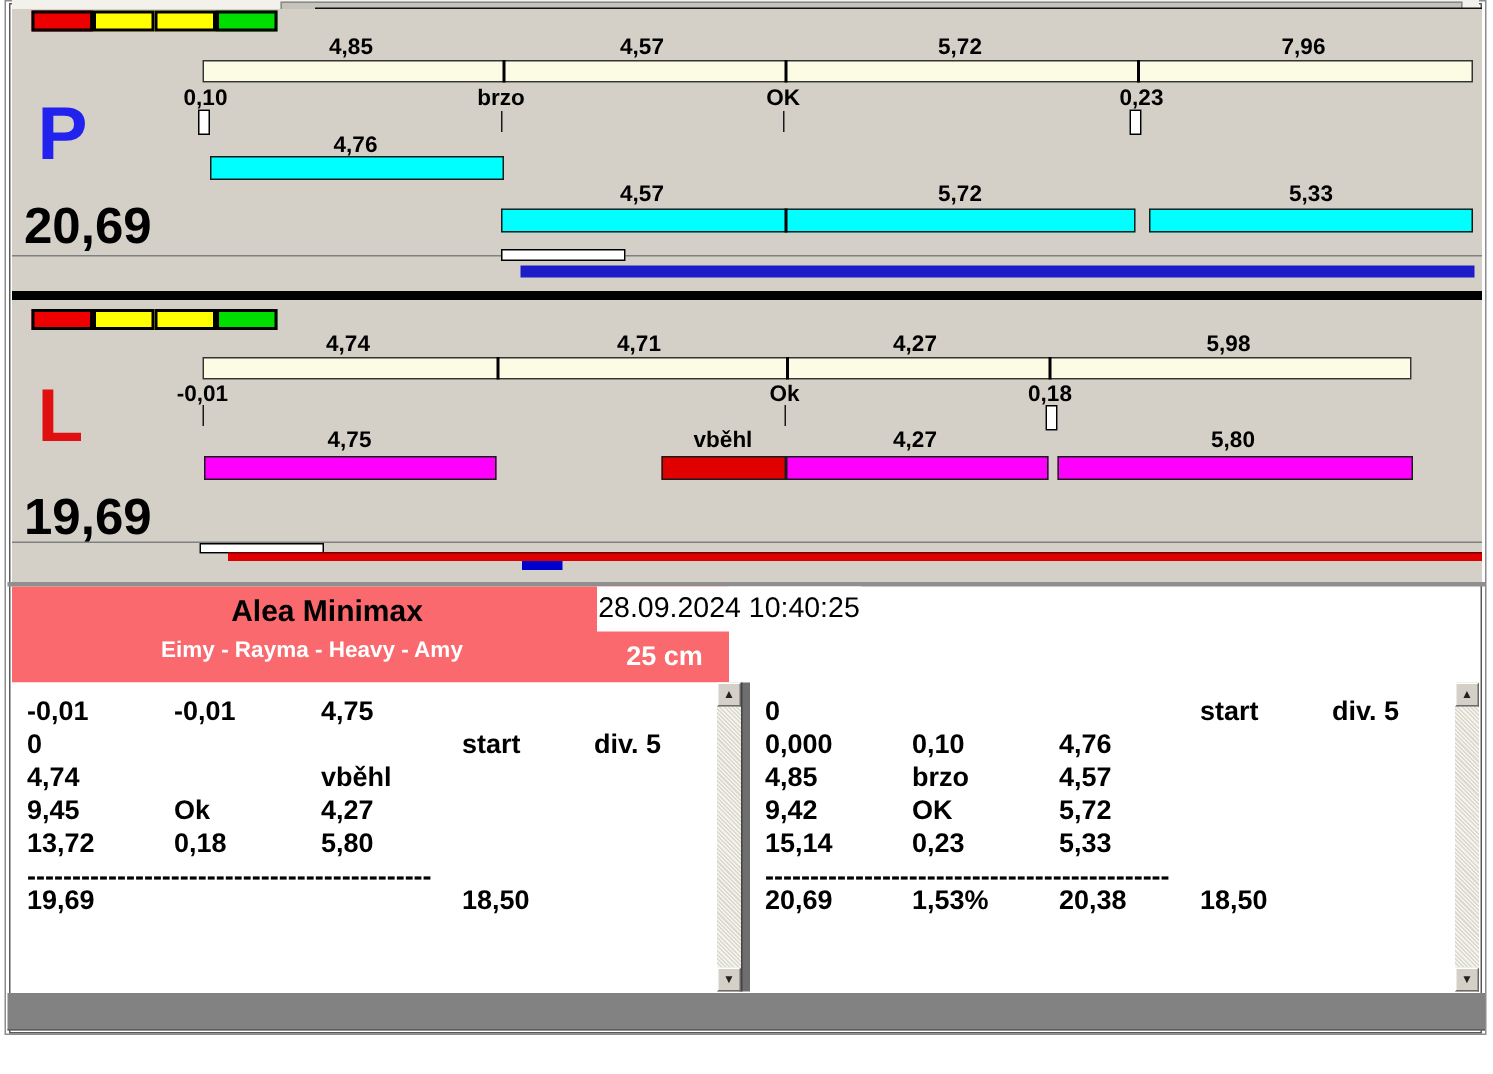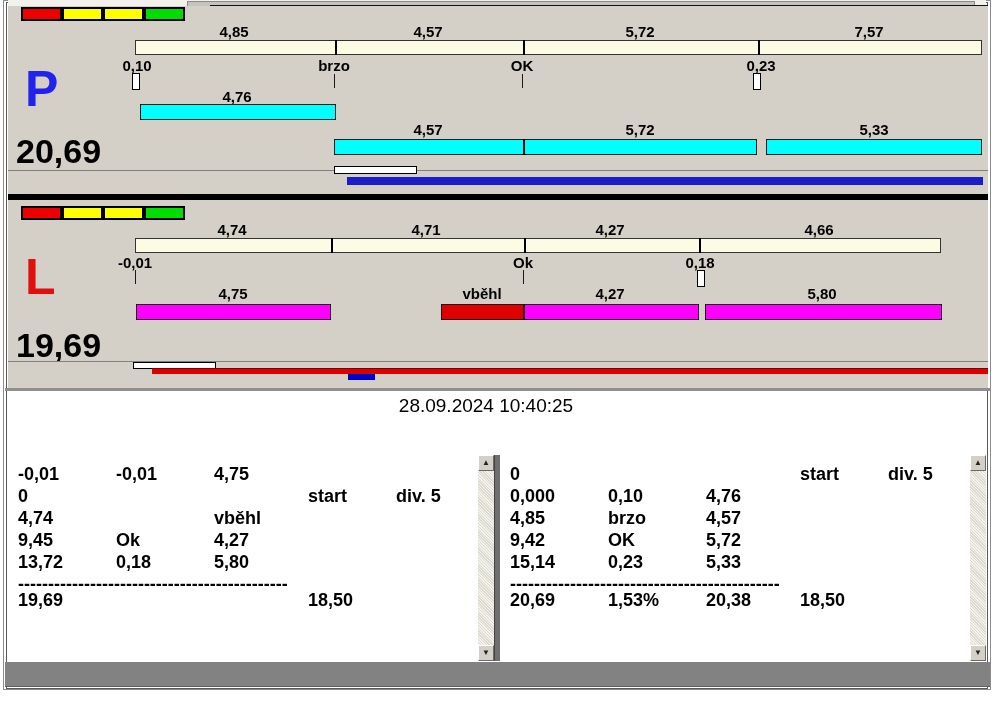--- a/index.html
+++ b/index.html
@@ -87,21 +87,21 @@
       <div class="sq yellow" style="left:97px;top:1px;"></div>
       <div class="sq green" style="left:138px;top:1px;"></div>
     </div>
 
     <div class="lane-letter p" style="left:17px;top:58px;">P</div>
     <div class="lane-total" style="left:8px;top:128px;">20,69</div>
 
     <div class="blabel" style="left:226px;top:18px;">4,85</div>
     <div class="blabel" style="left:420px;top:18px;">4,57</div>
     <div class="blabel" style="left:632px;top:18px;">5,72</div>
-    <div class="blabel" style="left:861px;top:18px;">7,57</div>
+    <div class="blabel" style="left:861px;top:18px;">7,96</div>
 
     <div class="bar cream" style="left:127px;top:34px;width:847px;height:15px;">
       <div class="bardiv" style="left:199px;"></div>
       <div class="bardiv" style="left:387px;"></div>
       <div class="bardiv" style="left:622px;"></div>
     </div>
 
     <div class="blabel" style="left:129px;top:52px;">0,10</div>
     <div class="blabel" style="left:326px;top:52px;">brzo</div>
     <div class="blabel" style="left:514px;top:52px;">OK</div>
@@ -136,21 +136,21 @@
       <div class="sq yellow" style="left:97px;top:6px;"></div>
       <div class="sq green" style="left:138px;top:6px;"></div>
     </div>
 
     <div class="lane-letter l" style="left:17px;top:52px;">L</div>
     <div class="lane-total" style="left:8px;top:128px;">19,69</div>
 
     <div class="blabel" style="left:224px;top:22px;">4,74</div>
     <div class="blabel" style="left:418px;top:22px;">4,71</div>
     <div class="blabel" style="left:602px;top:22px;">4,27</div>
-    <div class="blabel" style="left:811px;top:22px;">4,66</div>
+    <div class="blabel" style="left:811px;top:22px;">5,98</div>
 
     <div class="bar cream" style="left:127px;top:38px;width:806px;height:15px;">
       <div class="bardiv" style="left:195px;"></div>
       <div class="bardiv" style="left:388px;"></div>
       <div class="bardiv" style="left:563px;"></div>
     </div>
 
     <div class="blabel" style="left:127px;top:55px;">-0,01</div>
     <div class="blabel" style="left:515px;top:55px;">Ok</div>
     <div class="blabel" style="left:692px;top:55px;">0,18</div>
@@ -168,20 +168,24 @@
     <div class="bar magenta" style="left:697px;top:104px;width:237px;height:16px;"></div>
 
     <div class="hairline" style="left:0;top:161px;width:980px;"></div>
     <div class="whitebar" style="left:125px;top:162px;width:83px;height:7px;"></div>
     <div class="redline" style="left:144px;top:168px;width:836px;height:6px;"></div>
     <div class="bluesmall" style="left:340px;top:174px;width:27px;height:6px;"></div>
   </div>
 
   <div class="abs preheader-line"></div>
 
+  <div class="teamhdr left">
+    <div class="teamname" style="left:210px;top:7px;">Alea Minimax</div>
+    <div class="teamdogs" style="left:200px;top:35px;">Eimy - Rayma - Heavy - Amy</div>
+  </div>
   <div class="datebox">28.09.2024 10:40:25</div>
   <div class="chip" style="left:443px;top:428px;">25 cm</div>
   <div class="chip" style="left:531px;top:428px;">15 cm</div>
 
   <div class="panel left">
     <div class="prow" style="top:10px;">
       <span class="pc c1">-0,01</span>
       <span class="pc c2">-0,01</span>
       <span class="pc c3">4,75</span>
     </div>

